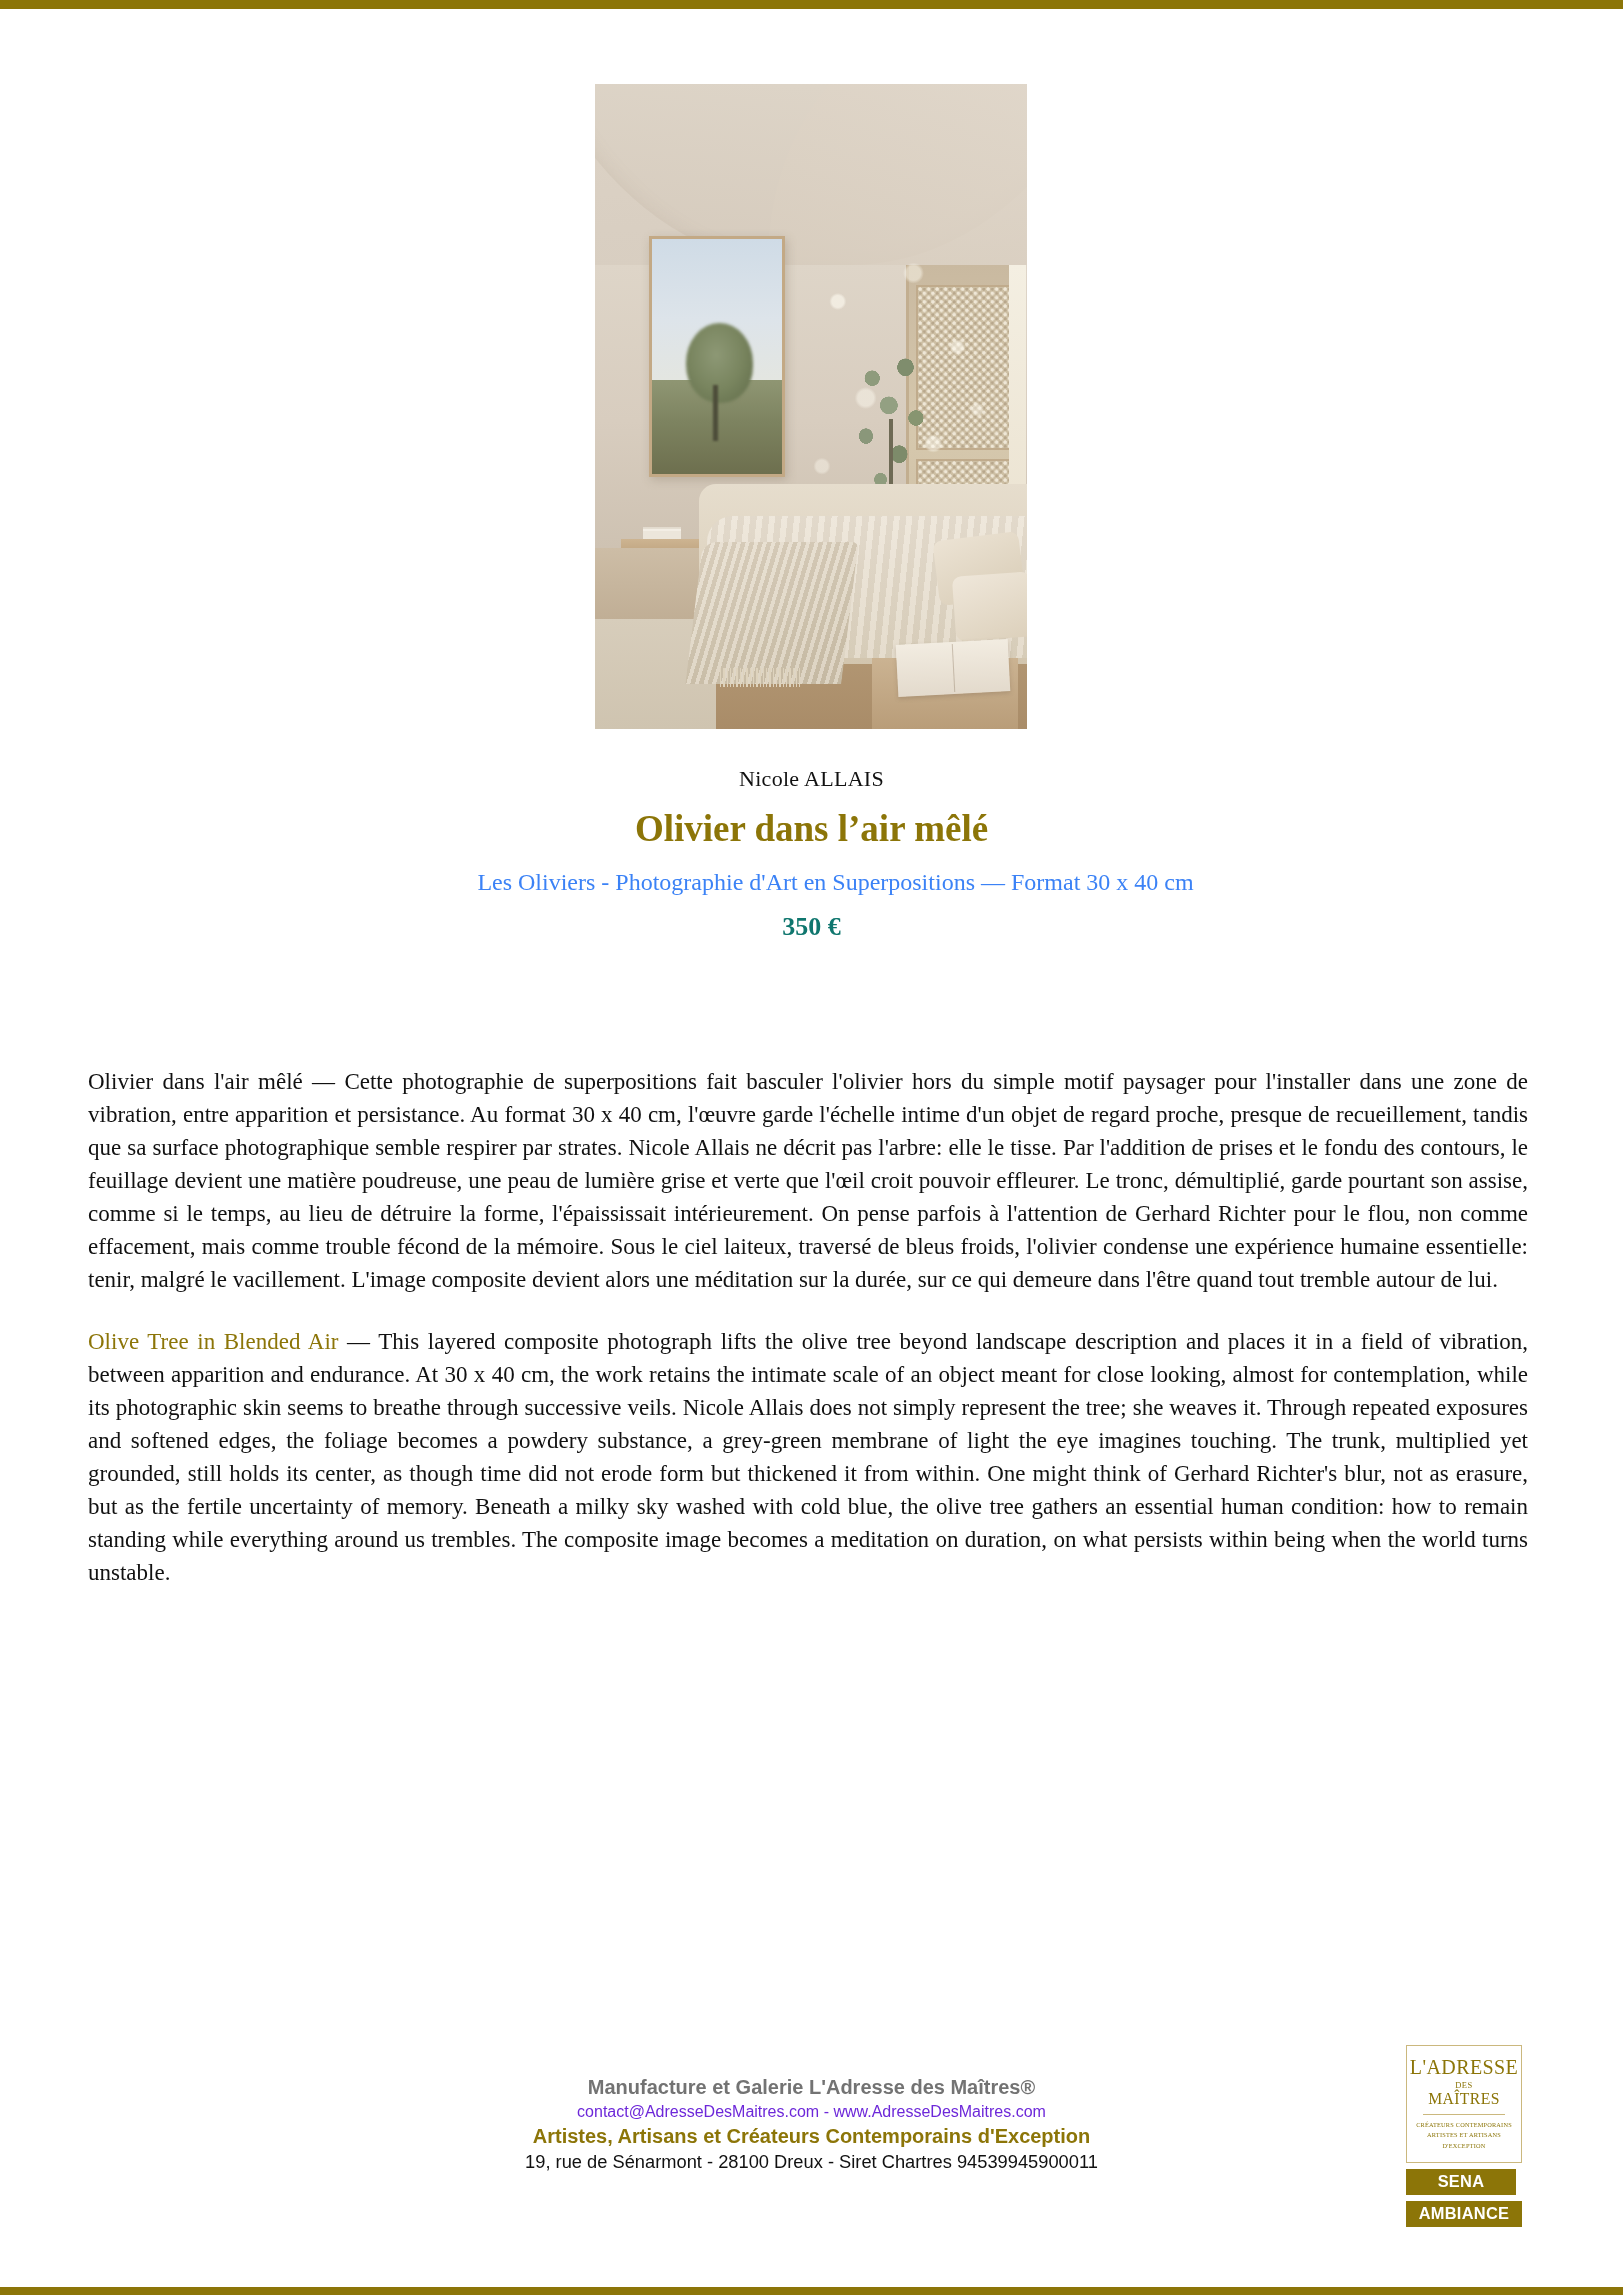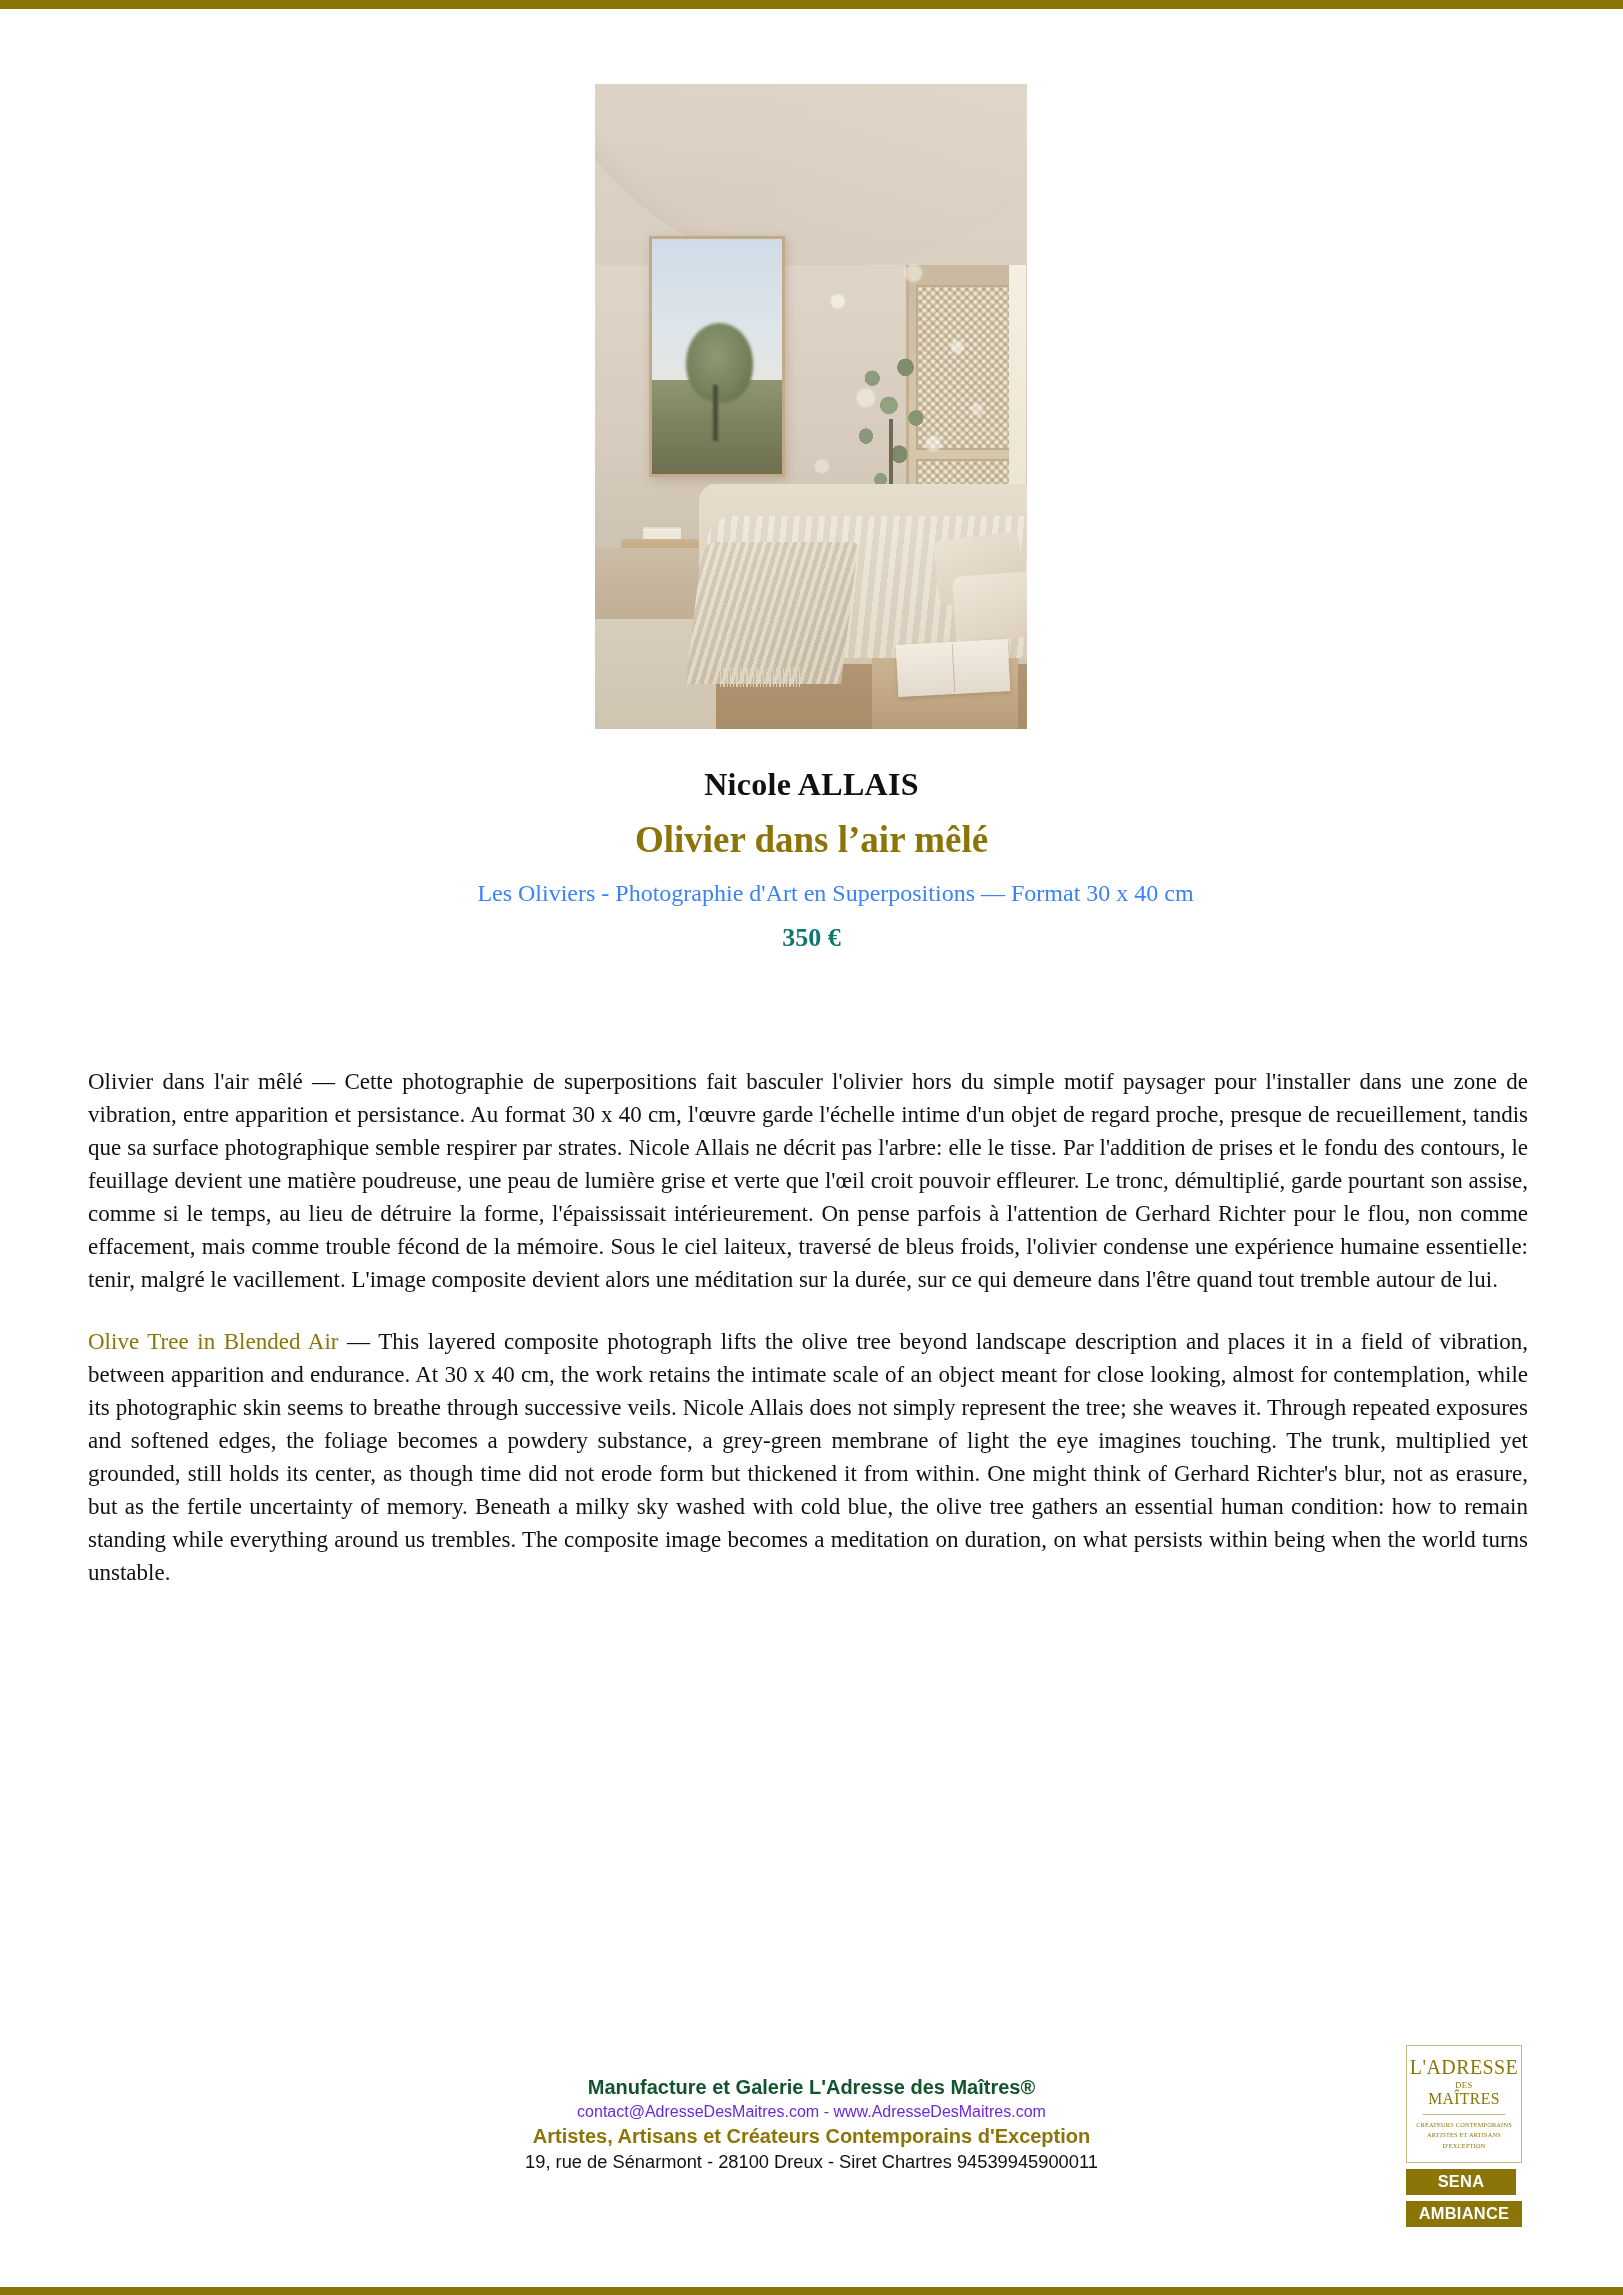--- a/index.html
+++ b/index.html
@@ -362,22 +362,22 @@
 
   
   .heading-block {
     position: absolute;
     left: 0;
     top: 767px;
     width: 1623px;
     text-align: center;
   }
   .artist-name {
-    font-size: 32px;
-    font-weight: bold;
+    font-size: 22px;
+    font-weight: normal;
     color: #111111;
     letter-spacing: 0.3px;
     line-height: 1.1;
     margin: 0;
   }
   .artwork-title {
     font-size: 37px;
     font-weight: bold;
     color: #8c7508;
     line-height: 1.12;
@@ -421,21 +421,21 @@
     position: absolute;
     left: 0;
     top: 2074px;
     width: 1623px;
     text-align: center;
     font-family: "Liberation Sans", sans-serif;
   }
   .f-line1 {
     font-size: 20px;
     font-weight: bold;
-    color: #14532d;
+    color: #737373;
     line-height: 1.36;
   }
   .f-line2 {
     font-size: 16px;
     color: #6d28d9;
     line-height: 1.36;
   }
   .f-line3 {
     font-size: 20px;
     font-weight: bold;

